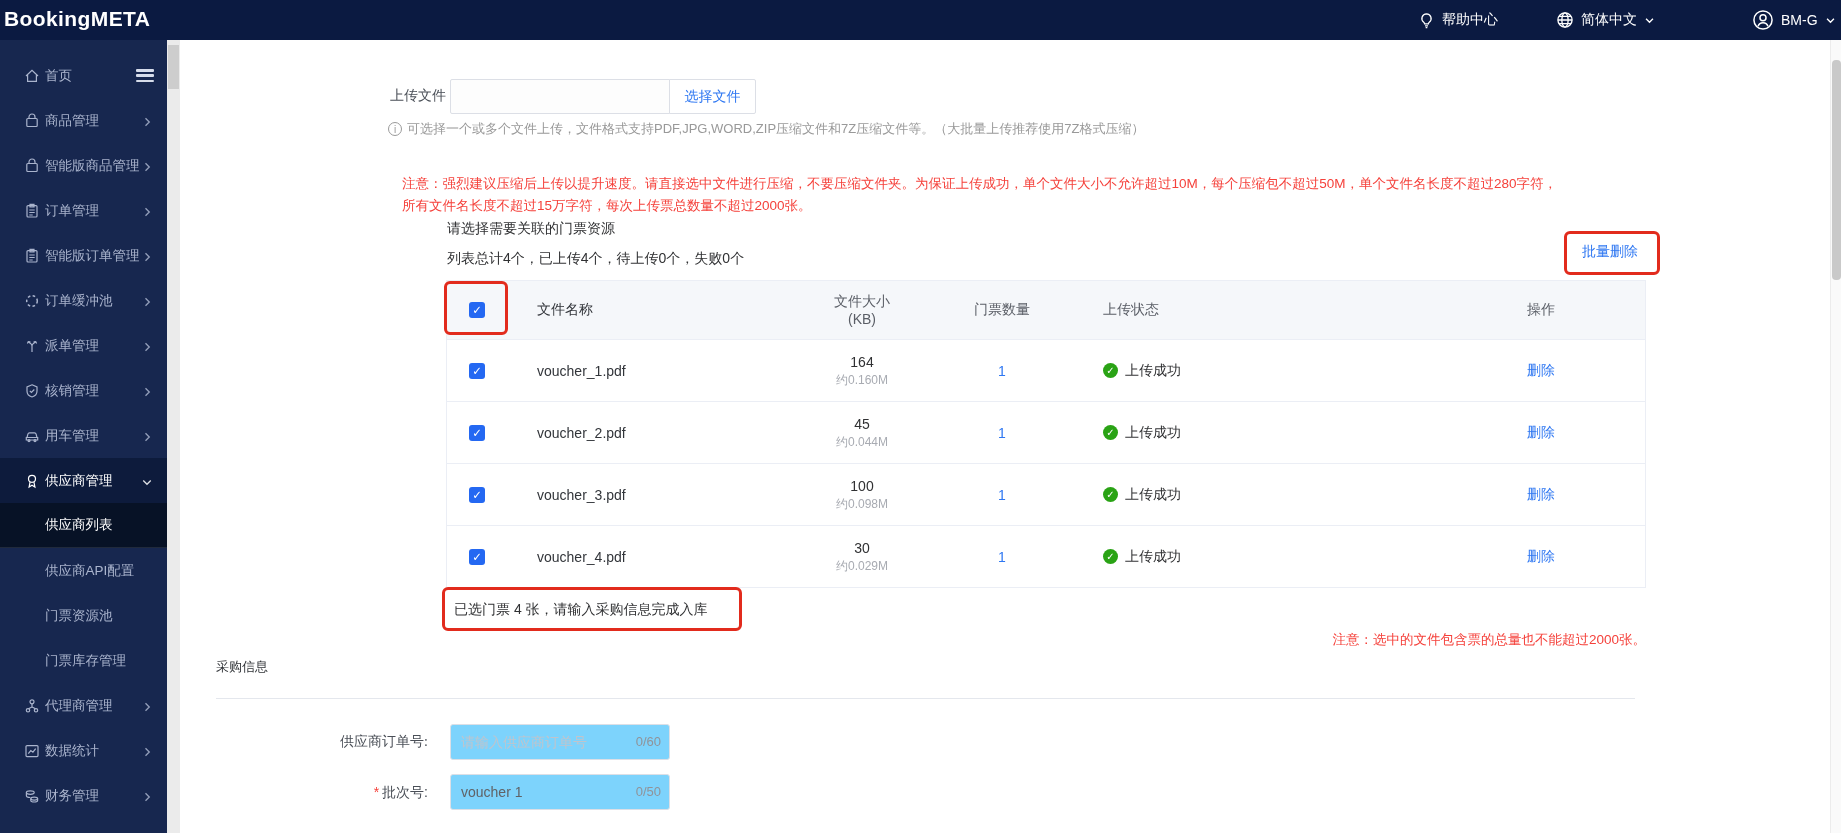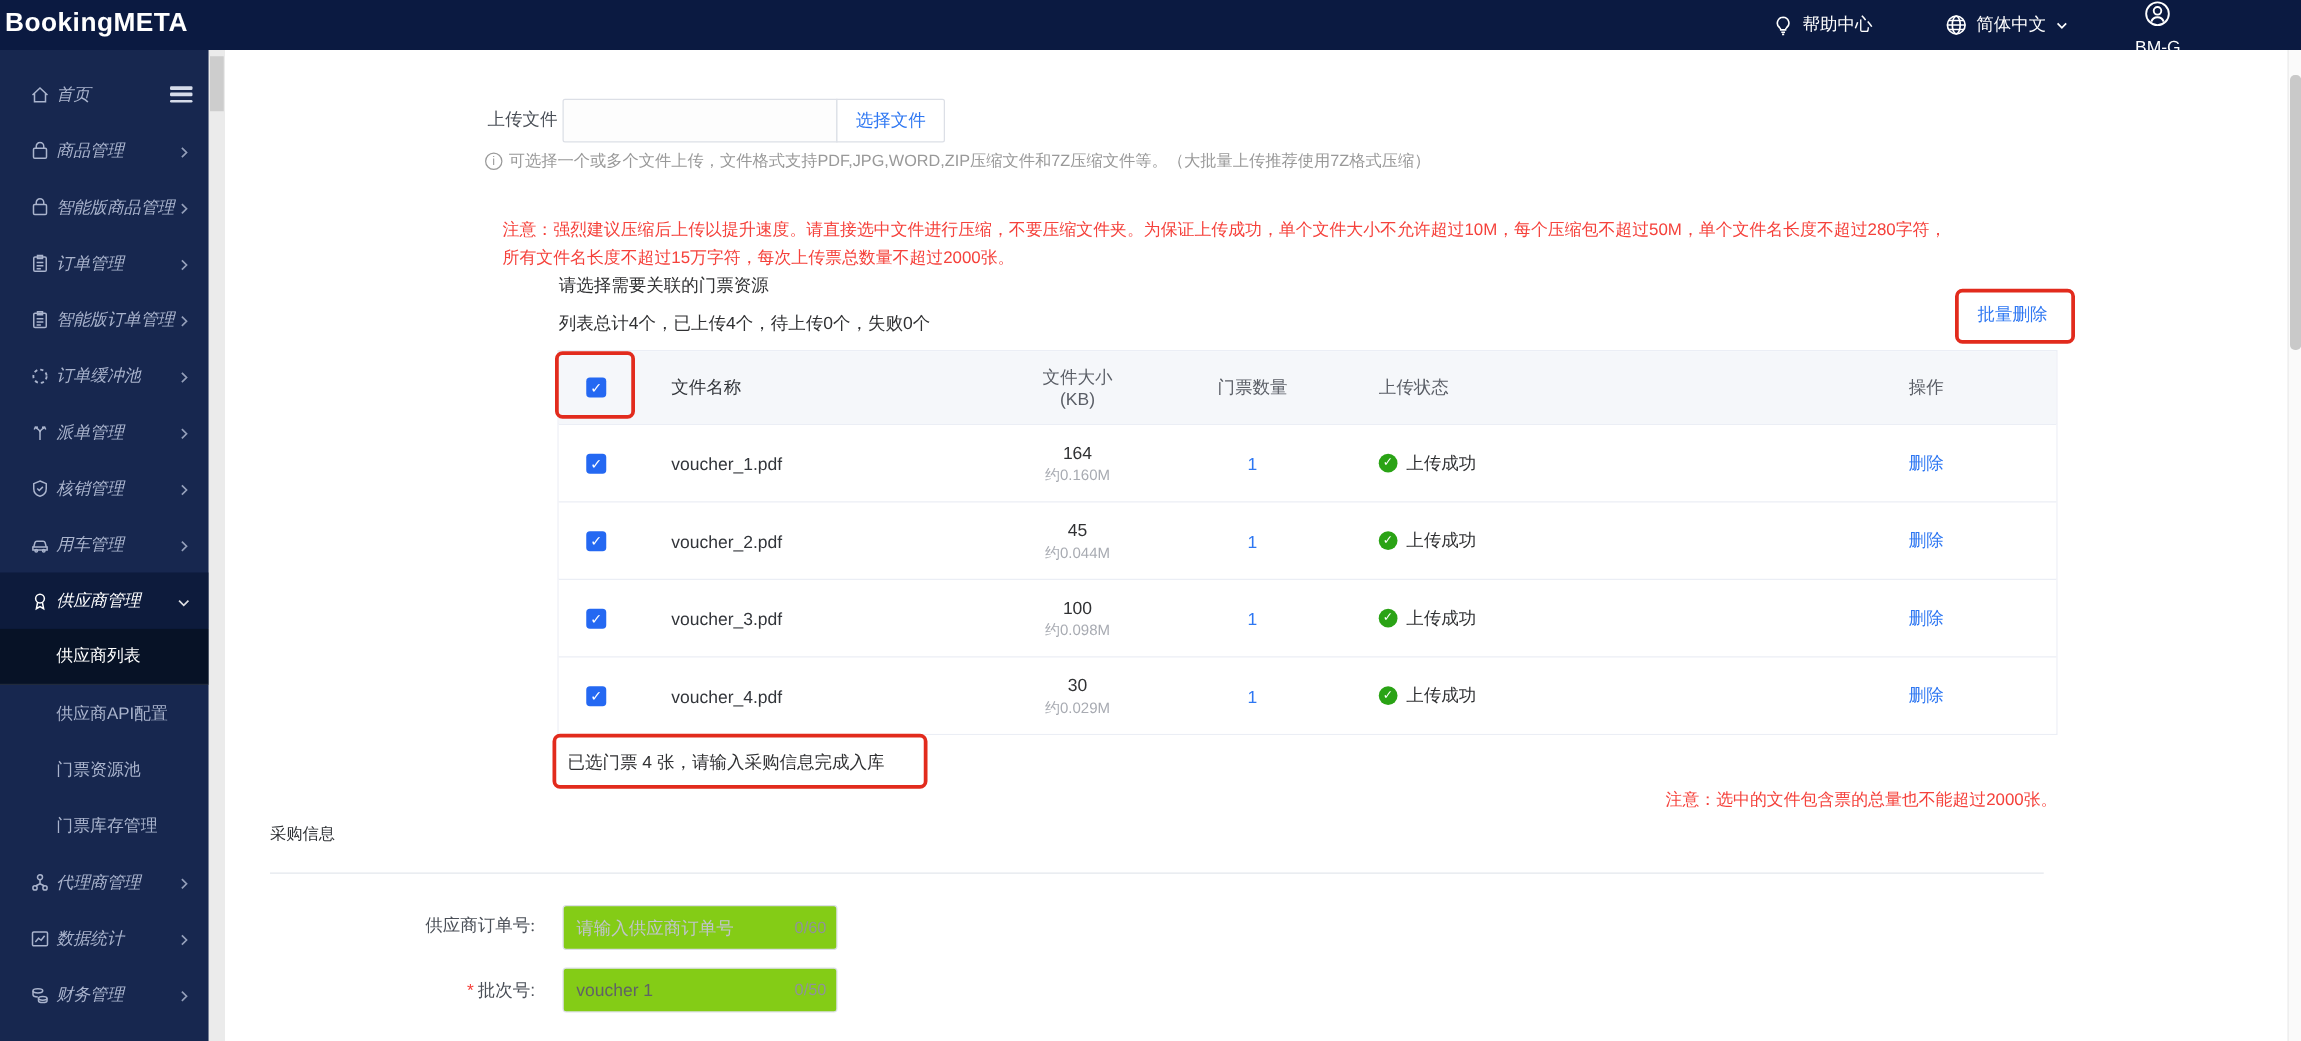--- a/index.html
+++ b/index.html
@@ -5,29 +5,29 @@
   * { margin:0; padding:0; box-sizing:border-box; }
   html,body { width:1841px; height:833px; overflow:hidden; }
   body { font-family:"Liberation Sans","DejaVu Sans",sans-serif; font-size:14px; color:#303133; background:#fff; position:relative; }
 
   
   .topbar { position:absolute; left:0; top:0; width:1841px; height:40px; background:#0b1a41; z-index:30; }
   .logo { position:absolute; left:4px; top:7px; color:#fff; font-size:21px; font-weight:700; letter-spacing:.4px; }
   .tb-item { position:absolute; top:0; height:40px; display:flex; align-items:center; gap:7px; color:#fff; font-size:14px; cursor:pointer; }
   .tb-help { left:1418px; }
   .tb-lang { left:1556px; }
-  .tb-user { left:1708px;flex-direction:column; }
+  .tb-user { left:1752px; }
   .tb-item svg { display:block; }
 
   
   .sidebar { position:absolute; left:0; top:40px; width:167px; height:793px; background:#17274f; padding-top:13px; z-index:20; }
   .nav-item { position:relative; height:45px; display:flex; align-items:center; color:#aab4cd; cursor:pointer; }
   .nav-icon { position:absolute; left:24px; width:16px; height:16px; }
   .nav-icon svg { display:block; }
-  .nav-label { position:absolute; left:45px; white-space:nowrap; font-size:13.5px;font-style:italic; }
+  .nav-label { position:absolute; left:45px; white-space:nowrap; font-size:13.5px; }
   .nav-arrow { position:absolute; right:14px; width:12px; height:12px; opacity:.85; }
   .nav-collapse { position:absolute; right:13px; width:18px; height:13px; display:flex; flex-direction:column; justify-content:space-between; }
   .nav-collapse i { display:block; height:2.5px; background:#d6dcea; border-radius:1px; }
   .nav-item.expanded { background:#0d1b3c; color:#ffffff; }
   .nav-sub { position:relative; height:45px; display:flex; align-items:center; color:#aab4cd; cursor:pointer; }
   .nav-sub span { position:absolute; left:45px; white-space:nowrap; font-size:13.5px; }
   .nav-sub.active { background:#071226; color:#fff; border-bottom:1px solid rgba(255,255,255,.10); }
 
   
   .side-scroll { position:absolute; left:167px; top:40px; width:13px; height:793px; background:#ebebeb; z-index:25; }
@@ -38,21 +38,21 @@
   .page-scroll .thumb { position:absolute; left:1px; top:20px; width:9px; height:220px; background:#c9c9c9; border-radius:4px; }
 
   
   .content { position:absolute; left:180px; top:40px; width:1650px; height:793px; background:#fff; z-index:10; }
   .abs { position:absolute; white-space:nowrap; }
 
   .form-label { text-align:right; color:#4a4f57; }
   .req { color:#f5413b; margin-right:3px; }
 
   .input-box { position:absolute; height:36px; width:220px; }
-  .input-box input { width:100%; height:100%; border:1px solid #dcdfe6; border-radius:3px; padding:0 46px 0 10px; font-size:14px; color:#606266; font-family:inherit; outline:none; background:#84cc16; }
+  .input-box input { width:100%; height:100%; border:1px solid #dcdfe6; border-radius:3px; padding:0 46px 0 10px; font-size:14px; color:#606266; font-family:inherit; outline:none; background:#7dd3fc; }
   .input-box input::placeholder { color:#c0c4cc; }
   .counter { position:absolute; right:9px; top:0; line-height:36px; font-size:13px; color:#909399; }
 
   .upload-input { left:270px; top:39px; width:220px; height:35px; border:1px solid #dcdfe6; border-radius:2px 0 0 2px; background:#fdfdfd; }
   .upload-btn { left:489px; top:39px; width:87px; height:35px; border:1px solid #dcdfe6; border-radius:0 2px 2px 0; background:#fff; color:#2e77f2; text-align:center; line-height:33px; cursor:pointer; }
 
   .hint { color:#999; font-size:13px; display:flex; align-items:center; gap:5px; }
   .info-i { display:inline-flex; width:14px; height:14px; border:1px solid #9a9a9a; border-radius:50%; color:#9a9a9a; font-size:10px; align-items:center; justify-content:center; font-style:normal; flex:0 0 auto; }
   .warn { color:#f5413b; font-size:13.5px;margin-top:30px; }
 

